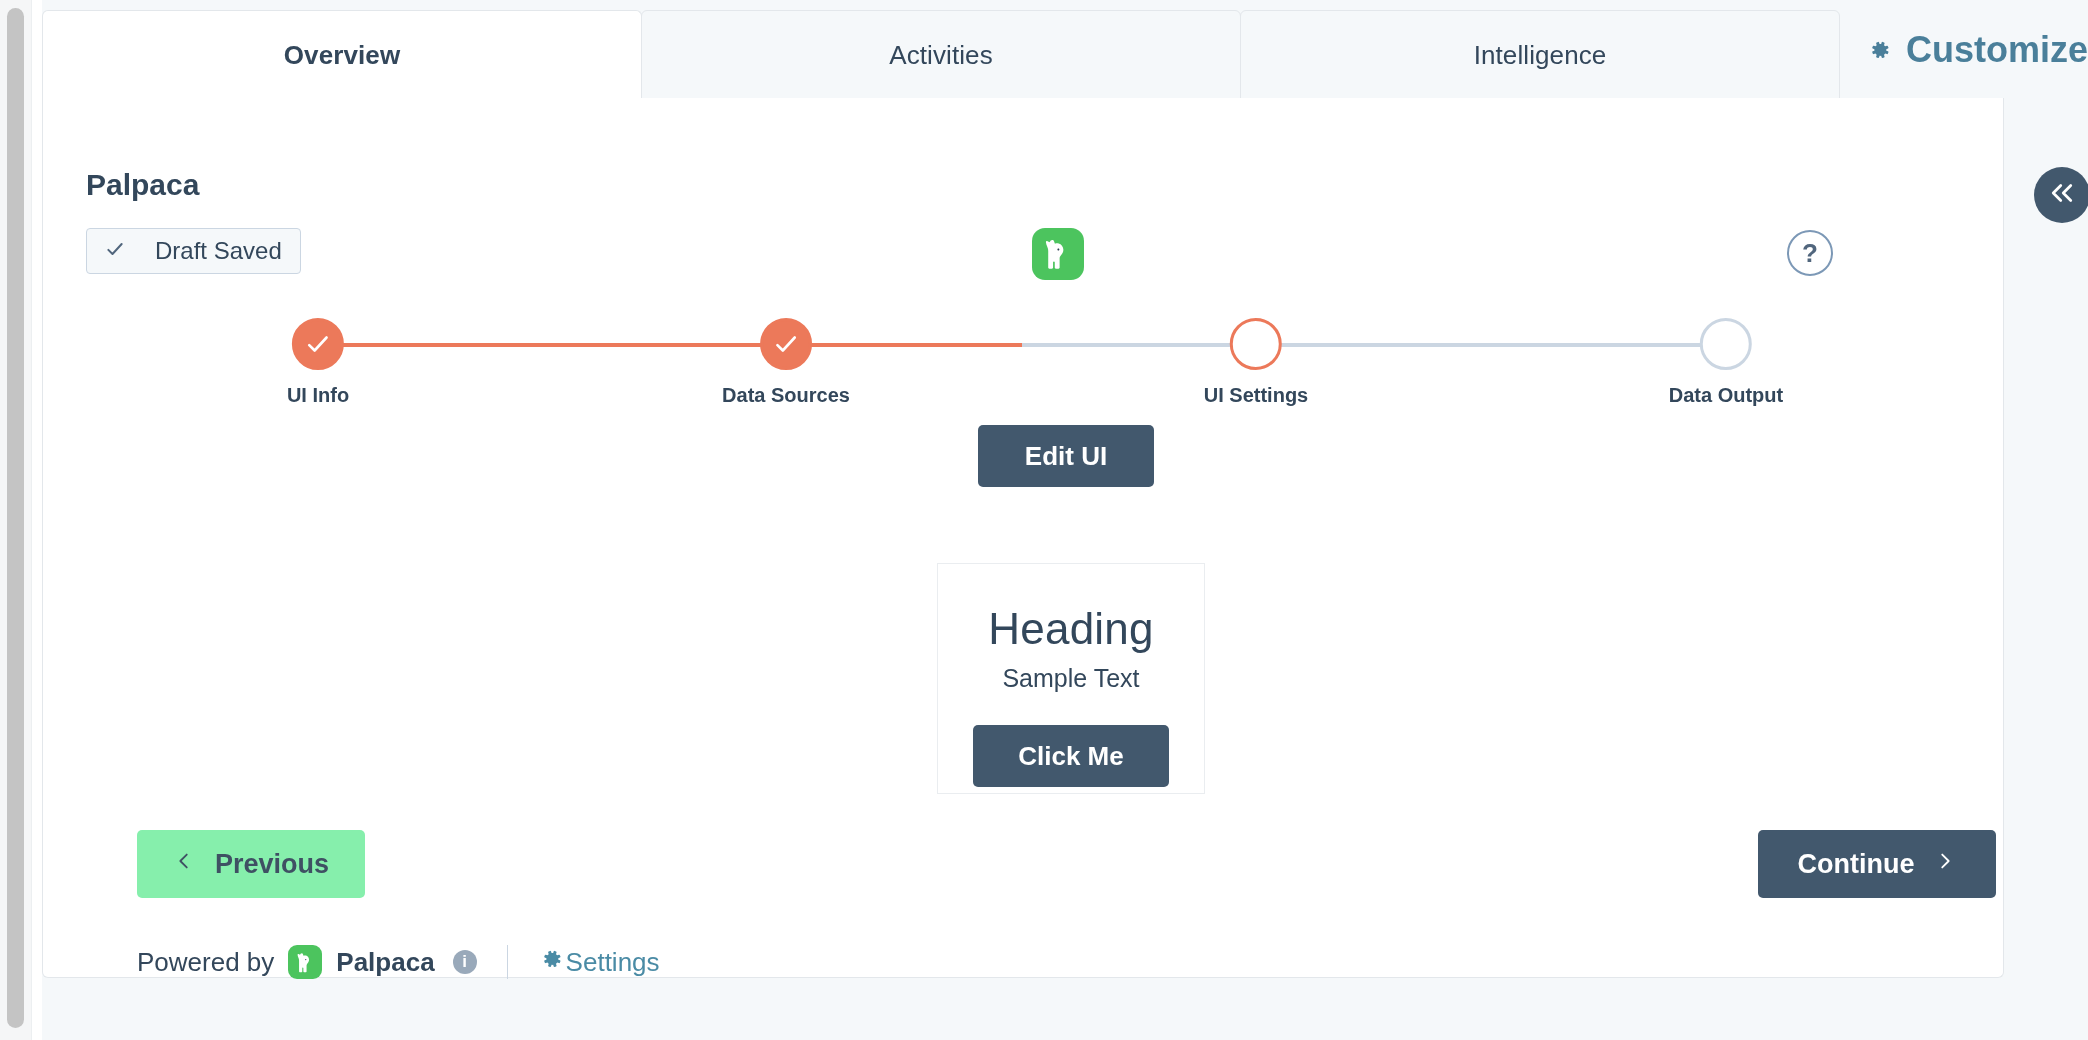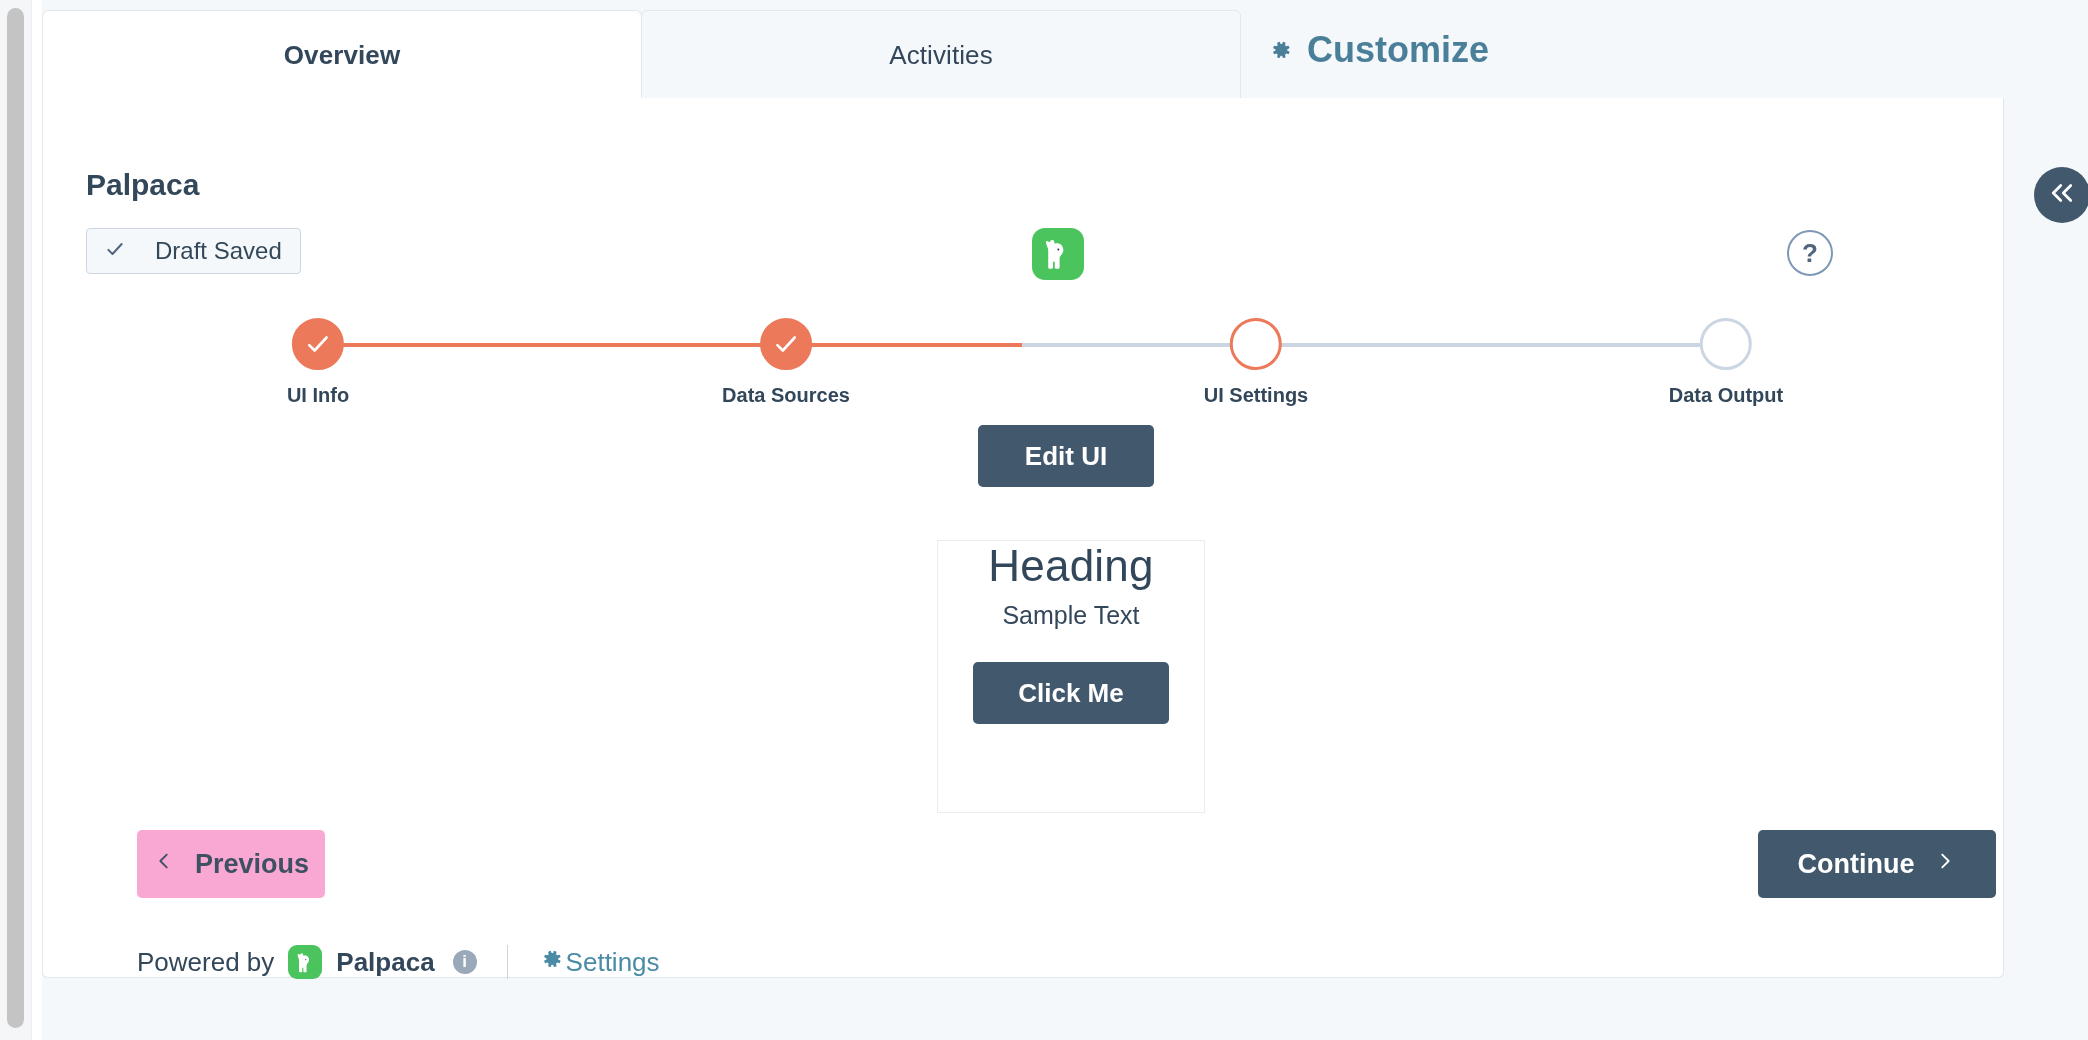--- a/index.html
+++ b/index.html
@@ -141,38 +141,39 @@
   .edit-ui {
     position: absolute; left: 936px; top: 425px;
     width: 176px; height: 62px;
     background: #42586d; color: #ffffff; border: none; border-radius: 5px;
     font-size: 26px; font-weight: bold; cursor: pointer;
     font-family: inherit;
   }
 
   
   .preview {
-    position: absolute; left: 895px; top: 540px;
-    width: 268px; height: 273px;
+    position: absolute; left: 895px; top: 563px;
+    width: 268px; height: 231px;
     border: 1px solid #eaedf0; background: #ffffff;
     display: flex; flex-direction: column; align-items: center;
+    padding-top: 40px;
   }
   .preview-heading { font-size: 44px; color: #33475b; font-weight: normal; letter-spacing: .2px; }
   .preview-sub { margin-top: 10px; font-size: 25px; color: #33475b; }
   .preview-btn {
     margin-top: 32px; width: 196px; height: 62px;
     background: #42586d; color: #fff; border: none; border-radius: 5px;
     font-size: 26px; font-weight: bold; cursor: pointer; font-family: inherit;
   }
 
   
   .prev-btn {
     position: absolute; left: 95px; top: 830px;
-    width: 188px; height: 68px;
-    background: #f9a8d4; border: none; border-radius: 5px;
+    width: 228px; height: 68px;
+    background: #86efac; border: none; border-radius: 5px;
     display: flex; align-items: center; justify-content: center; gap: 20px;
     font-size: 27px; font-weight: bold; color: #3f5063; cursor: pointer;
     font-family: inherit;
   }
   .cont-btn {
     position: absolute; left: 1716px; top: 830px;
     width: 238px; height: 68px;
     background: #42586d; border: none; border-radius: 5px;
     display: flex; align-items: center; justify-content: center; gap: 20px;
     font-size: 27px; font-weight: bold; color: #ffffff; cursor: pointer;
@@ -211,20 +212,23 @@
 <div class="outer-gap"></div>
 
 <div class="stage">
 
   <div class="tabstrip">
     <div class="tab active">
       <span>Overview</span>
     </div>
     <div class="tab">
       <span>Activities</span>
+    </div>
+    <div class="tab">
+      <span>Intelligence</span>
     </div>
     <div class="customize">
       <span>
         <svg width="26" height="26" viewBox="0 0 24 24" fill="#4a7f9a">
           <path d="M12 8.5a3.5 3.5 0 1 0 0 7 3.5 3.5 0 0 0 0-7zm0 5.2a1.7 1.7 0 1 1 0-3.4 1.7 1.7 0 0 1 0 3.4z"></path>
           <path d="M20.3 13.2l-1.6-.5c.1-.5.1-1 0-1.5l1.6-.5a.7.7 0 0 0 .4-.9l-.5-1.3a.7.7 0 0 0-.9-.4l-1.6.5a7 7 0 0 0-1.1-1.1l.5-1.6a.7.7 0 0 0-.4-.9l-1.3-.5a.7.7 0 0 0-.9.4l-.5 1.6c-.5-.1-1-.1-1.5 0l-.5-1.6a.7.7 0 0 0-.9-.4l-1.3.5a.7.7 0 0 0-.4.9l.5 1.6c-.4.3-.8.7-1.1 1.1l-1.6-.5a.7.7 0 0 0-.9.4l-.5 1.3a.7.7 0 0 0 .4.9l1.6.5c-.1.5-.1 1 0 1.5l-1.6.5a.7.7 0 0 0-.4.9l.5 1.3c.2.4.6.5.9.4l1.6-.5c.3.4.7.8 1.1 1.1l-.5 1.6a.7.7 0 0 0 .4.9l1.3.5c.4.1.8-.1.9-.4l.5-1.6c.5.1 1 .1 1.5 0l.5 1.6c.1.3.5.5.9.4l1.3-.5a.7.7 0 0 0 .4-.9l-.5-1.6c.4-.3.8-.7 1.1-1.1l1.6.5c.3.1.7-.1.9-.4l.5-1.3a.7.7 0 0 0-.4-.9z"></path>
         </svg>
       </span>
       <span>Customize</span>
     </div>

